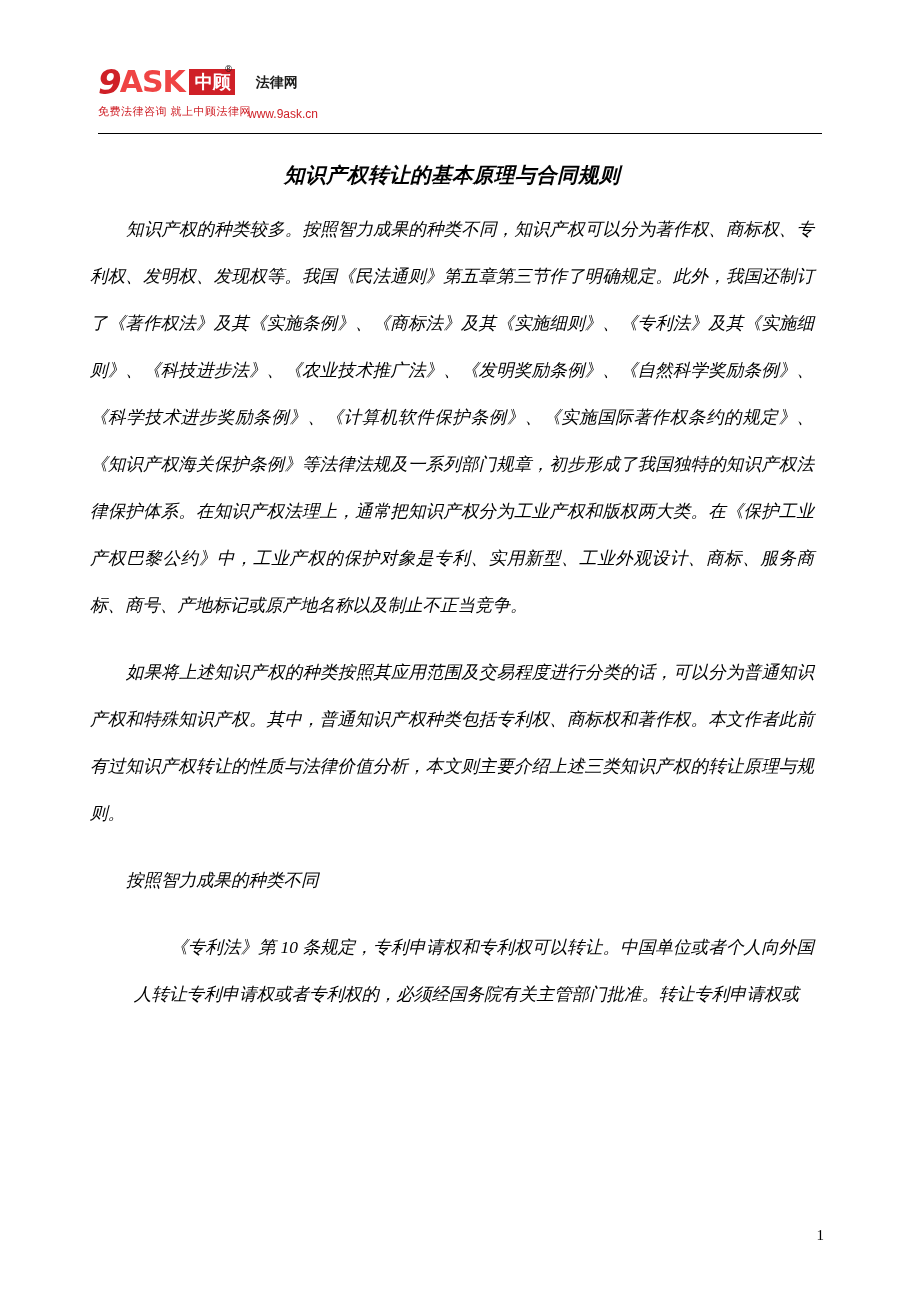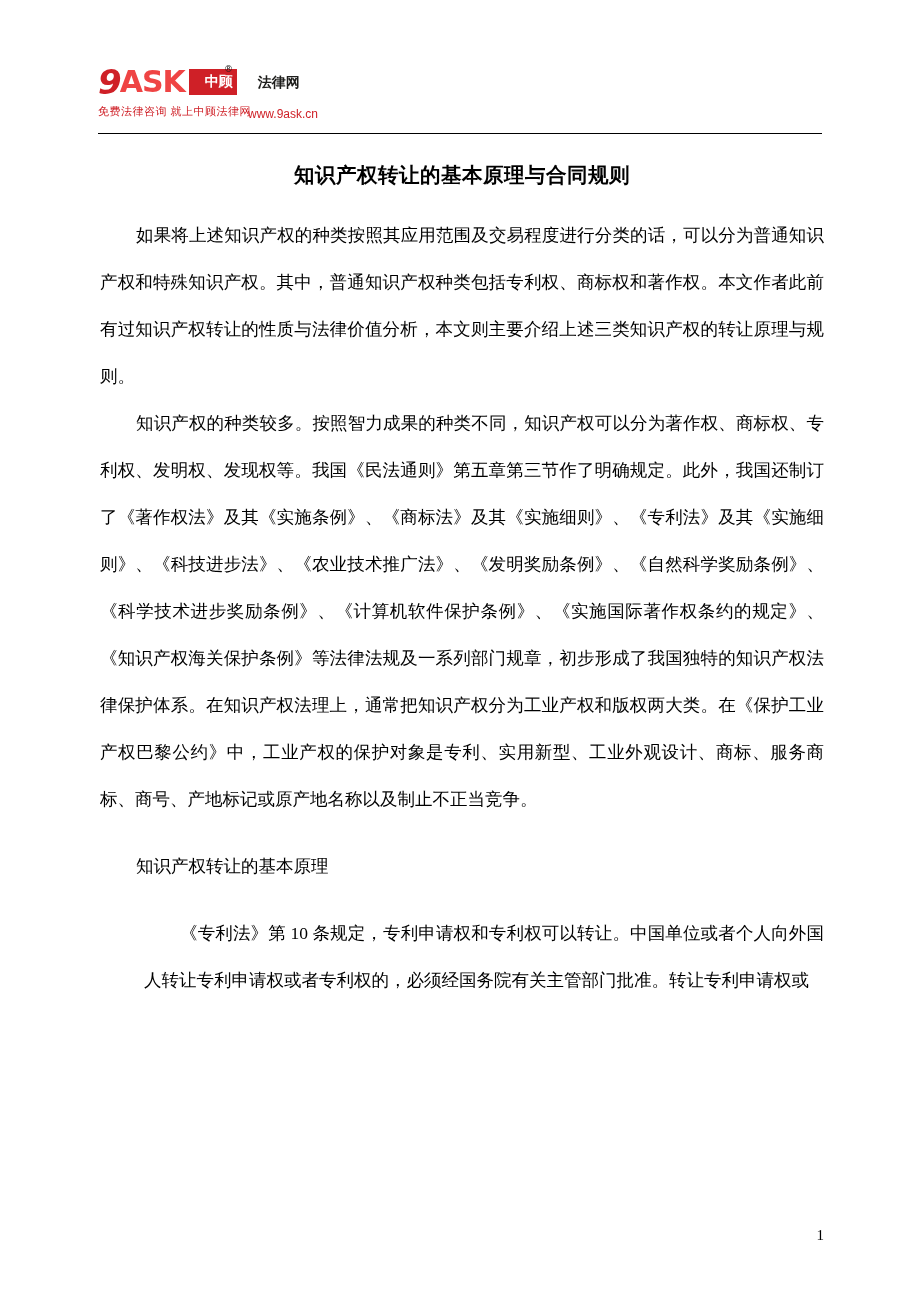--- a/index.html
+++ b/index.html
@@ -55,22 +55,22 @@
     color: #ef4444;
     letter-spacing: -1px;
     margin-left: -1px;
   }
   .logo-cn {
     display: inline-block;
     background: #cf2027;
     color: #ffffff;
     font-family: "DejaVu Sans", sans-serif;
     font-weight: bold;
-    font-size: 14px;
-    padding: 2px 4px 3px 16px;
+    font-size: 18px;
+    padding: 2px 4px 3px 6px;
     margin-left: 4px;
     line-height: 21px;
     letter-spacing: 0px;
   }
   .logo-law {
     font-family: "DejaVu Sans", sans-serif;
     font-weight: bold;
     font-size: 14px;
     color: #1d1d1b;
     margin-left: 21px;
@@ -104,23 +104,24 @@
     position: absolute;
     left: 98px;
     top: 133px;
     width: 724px;
     height: 0;
     border-top: 1px solid #000000;
   }
   
   .doc {
     position: absolute;
-    left: 100px;
+    left: 90px;
     top: 158px;
     width: 724px;
+    font-style: italic;
   }
   .doc-title {
     text-align: center;
     font-size: 20.5px;
     font-weight: bold;
     letter-spacing: 0.5px;
     margin: 0 0 14px 0;
     line-height: 34px;
   }
   p.para {
@@ -162,21 +163,21 @@
       </div>
       <span class="logo-tm">®</span>
       <div class="logo-sub">免费法律咨询  就上中顾法律网</div>
       <div class="logo-url">www.9ask.cn</div>
     </div>
   </div>
   <div class="header-rule"></div>
 
   <div class="doc">
     <h1 class="doc-title">知识产权转让的基本原理与合同规则</h1>
+    <p class="para">知识产权的种类较多。按照智力成果的种类不同，知识产权可以分为著作权、商标权、专利权、发明权、发现权等。我国《民法通则》第五章第三节作了明确规定。此外，我国还制订了《著作权法》及其《实施条例》、《商标法》及其《实施细则》、《专利法》及其《实施细则》、《科技进步法》、《农业技术推广法》、《发明奖励条例》、《自然科学奖励条例》、《科学技术进步奖励条例》、《计算机软件保护条例》、《实施国际著作权条约的规定》、《知识产权海关保护条例》等法律法规及一系列部门规章，初步形成了我国独特的知识产权法律保护体系。在知识产权法理上，通常把知识产权分为工业产权和版权两大类。在《保护工业产权巴黎公约》中，工业产权的保护对象是专利、实用新型、工业外观设计、商标、服务商标、商号、产地标记或原产地名称以及制止不正当竞争。</p>
     <p class="para spaced">如果将上述知识产权的种类按照其应用范围及交易程度进行分类的话，可以分为普通知识产权和特殊知识产权。其中，普通知识产权种类包括专利权、商标权和著作权。本文作者此前有过知识产权转让的性质与法律价值分析，本文则主要介绍上述三类知识产权的转让原理与规则。</p>
-    <p class="para">知识产权的种类较多。按照智力成果的种类不同，知识产权可以分为著作权、商标权、专利权、发明权、发现权等。我国《民法通则》第五章第三节作了明确规定。此外，我国还制订了《著作权法》及其《实施条例》、《商标法》及其《实施细则》、《专利法》及其《实施细则》、《科技进步法》、《农业技术推广法》、《发明奖励条例》、《自然科学奖励条例》、《科学技术进步奖励条例》、《计算机软件保护条例》、《实施国际著作权条约的规定》、《知识产权海关保护条例》等法律法规及一系列部门规章，初步形成了我国独特的知识产权法律保护体系。在知识产权法理上，通常把知识产权分为工业产权和版权两大类。在《保护工业产权巴黎公约》中，工业产权的保护对象是专利、实用新型、工业外观设计、商标、服务商标、商号、产地标记或原产地名称以及制止不正当竞争。</p>
-    <p class="para spaced">知识产权转让的基本原理</p>
+    <p class="para spaced">按照智力成果的种类不同</p>
     <p class="para spaced noindent">《专利法》第 10 条规定，专利申请权和专利权可以转让。中国单位或者个人向外国人转让专利申请权或者专利权的，必须经国务院有关主管部门批准。转让专利申请权或</p>
   </div>
 
   <div class="page-number">1</div>
 
 </div>
 
 </body></html>

